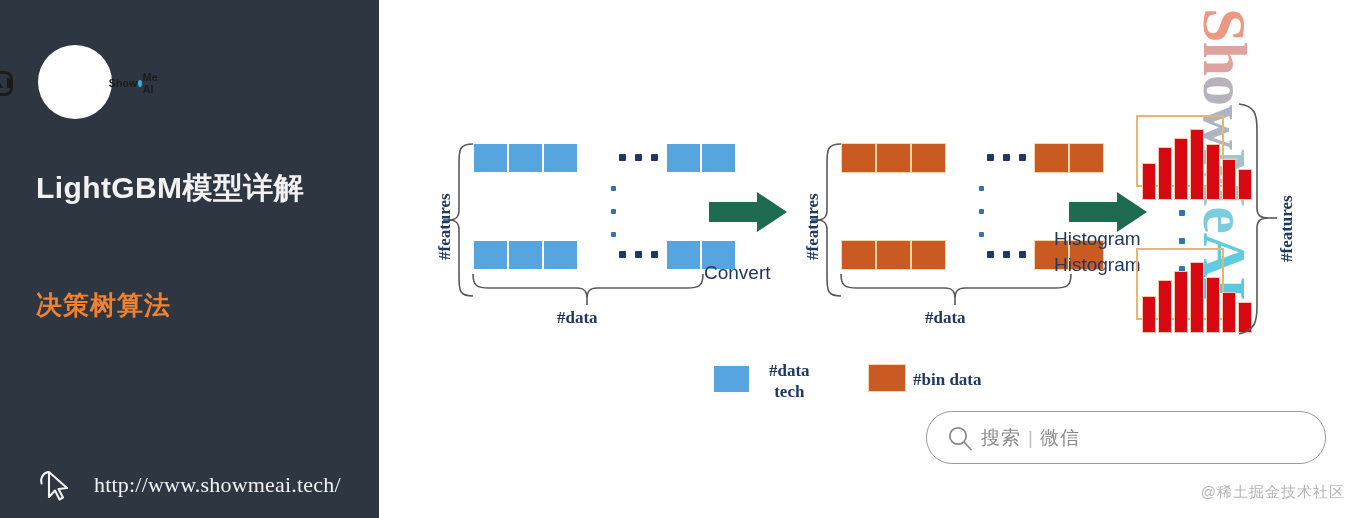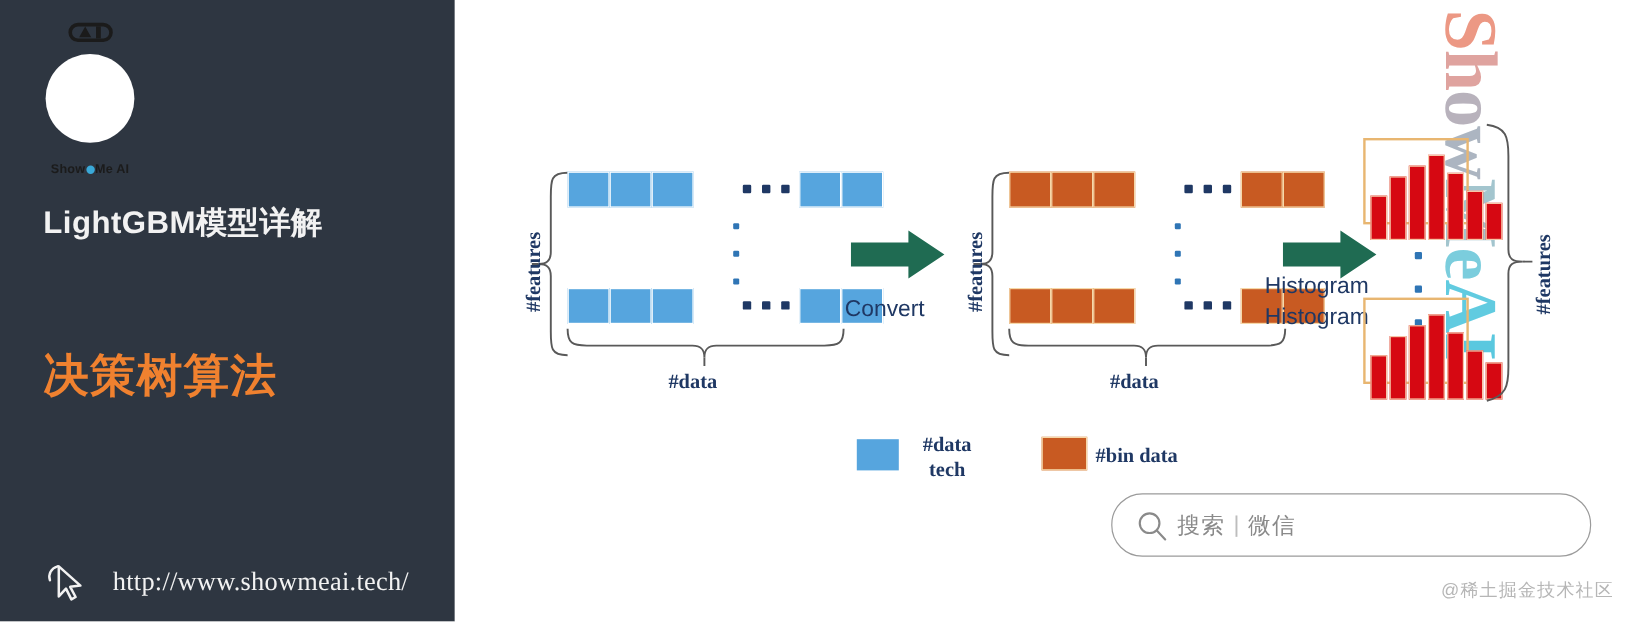--- a/index.html
+++ b/index.html
@@ -17,21 +17,21 @@
     width: 379px; height: 518px;
     background: #2e3641;
   }
   #sidebar-inner { position: relative; width: 100%; height: 100%; }
 
   
   #logo {
     position: absolute; left: 38px; top: 45px;
     width: 74px; height: 74px; border-radius: 50%;
     background: #ffffff;
-    display: flex; flex-direction: column;
+    display: flex; flex-direction: row;
     align-items: center; justify-content: center; gap: 48px;
   }
   #logo-head {
     width: 37px; height: 25px;
     border: 3.2px solid #1b1b1b;
     border-radius: 8px;
     display: flex; align-items: center; justify-content: center;
     gap: 4px;
     margin-top: 2px;
   }
@@ -51,29 +51,29 @@
     display: flex; align-items: center;
   }
   #logo-text .eye {
     display: inline-block; width: 7px; height: 7px; border-radius: 50%;
     background: #3aa9d8; margin: 0 .5px;
   }
 
   .side-title {
     position: absolute; left: 36px;
     color: #f2f2f2;
-    font-size: 26px; font-weight: 600;
+    font-size: 30px; font-weight: 600;
     letter-spacing: .4px;
     white-space: nowrap;
   }
   #side-title-1 { top: 168px; }
   #side-title-3 { top: 365px; }
   #side-title-2 {
     position: absolute; left: 36px; top: 288px;
-    color: #f0812f; font-size: 38px; font-weight: 800;
+    color: #f0812f; font-size: 26px; font-weight: 800;
     letter-spacing: 1px; white-space: nowrap;
   }
 
   #side-footer {
     position: absolute; left: 36px; top: 466px;
     display: flex; align-items: center; gap: 24px;
   }
   #cursor-icon { position: relative; width: 34px; height: 38px; }
   #side-url {
     color: #f2f2f2; font-size: 22px;
@@ -295,21 +295,21 @@
       </svg>
 
       <span class="axis-label" style="left:128px; top:188px;">#data</span>
     </div>
 
     <div class="arrow" style="left:330px; top:190px;">
       <svg width="80" height="44" viewBox="0 0 80 44">
         <path d="M0,12 L48,12 L48,2 L78,22 L48,42 L48,32 L0,32 Z" fill="#1f6b52"></path>
       </svg>
     </div>
-    <div class="step-label" style="left:325px; top:245px;">
+    <div class="step-label" style="left:325px; top:260px;">
       <span>Convert</span>
     </div>
 
     <div class="matrix-block" style="left:418px; top:120px; width:280px; height:200px;">
 
       <svg width="40" height="160" style="position:absolute; left:14px; top:20px;">
         <path d="M30,4 C16,4 16,10 16,24 L16,70 C16,78 12,80 6,80 C12,80 16,82 16,90 L16,136 C16,150 16,156 30,156" fill="none" stroke="#595959" stroke-width="1.6"></path>
         <line x1="6" y1="80" x2="0" y2="80" stroke="#595959" stroke-width="1.6"></line>
       </svg>
 

